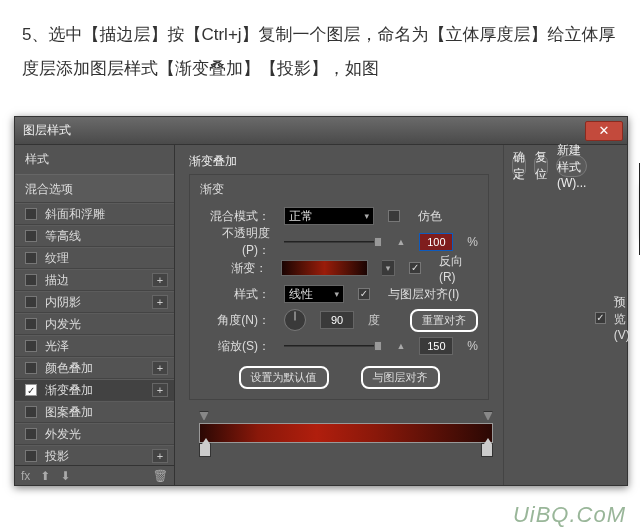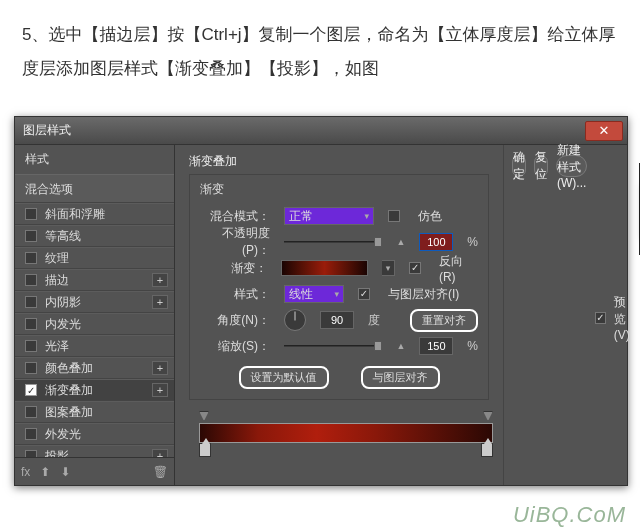--- a/index.html
+++ b/index.html
@@ -14,29 +14,29 @@
 .left-head { color: #ddd; padding: 6px 10px 4px; font-size: 12px; }
 .left-head.sel { background: #5a5a5a; border-top: 1px solid #666; border-bottom: 1px solid #444; margin-top: 2px; }
 .style-list { flex: 1; overflow: hidden; }
 .style-item { display: flex; align-items: center; height: 22px; padding: 0 6px 0 10px; color: #ddd; border-top: 1px solid #5c5c5c; border-bottom: 1px solid #444; cursor: pointer; }
 .style-item.selected { background: #424242; }
 .style-item.selected .chk { background: #fff; border-color: #999; }
 .style-item.selected .chk::after { content: "✓"; color: #333; font-size: 10px; position: relative; top: -2px; left: 1px; }
 .chk { width: 12px; height: 12px; background: #3a3a3a; border: 1px solid #777; margin-right: 8px; flex-shrink: 0; }
 .style-item .lbl { flex: 1; }
 .plus { width: 16px; height: 14px; background: #444; border: 1px solid #666; color: #ccc; display: flex; align-items: center; justify-content: center; font-size: 11px; }
-.bottom-tools { height: 28px; border-top: 1px solid #333; display: flex; align-items: center; padding: 0 6px; gap: 10px; color: #aaa; font-size: 12px; }
+.bottom-tools { height: 20px; border-top: 1px solid #333; display: flex; align-items: center; padding: 0 6px; gap: 10px; color: #aaa; font-size: 12px; }
 .bottom-tools .trash { margin-left: auto; }
 .center-panel { flex: 1; background: #535353; padding: 8px 14px; color: #ddd; position: relative; }
 .section-title { color: #eee; margin-bottom: 4px; }
 .sub-box { border: 1px solid #444; padding: 6px 10px 10px; background: #535353; }
 .sub-title { color: #ddd; margin-bottom: 6px; }
 .row { display: flex; align-items: center; height: 24px; margin: 2px 0; gap: 14px; }
 .row .rlabel { width: 70px; text-align: right; color: #ddd; }
-.select { background: #6d28d9; border: 1px solid #666; color: #ddd; height: 18px; padding: 0 4px; display: flex; align-items: center; min-width: 60px; }
+.select { background: #000000; border: 1px solid #666; color: #ddd; height: 18px; padding: 0 4px; display: flex; align-items: center; min-width: 60px; }
 .select.wide { min-width: 90px; }
 .caret { margin-left: auto; font-size: 9px; color: #aaa; }
 .ck { width: 12px; height: 12px; background: #3a3a3a; border: 1px solid #777; display: inline-flex; align-items: center; justify-content: center; margin-right: 4px; }
 .ck.checked::after { content: "✓"; color: #ddd; font-size: 10px; line-height: 1; }
 .slider-track { flex: 1; max-width: 130px; height: 12px; position: relative; }
 .slider-line { position: absolute; top: 5px; left: 0; right: 0; height: 2px; background: #3a3a3a; border-top: 1px solid #222; }
 .slider-thumb { position: absolute; top: 1px; width: 8px; height: 10px; background: #999; border: 1px solid #555; }
 .numfield { width: 34px; height: 18px; background: #3a3a3a; border: 1px solid #666; color: #fff; text-align: center; font-size: 11px; display: flex; align-items: center; justify-content: center; }
 .numfield.hl { background: #7f1d1d; border-color: #0d5bbd; }
 .unit { color: #ccc; }

